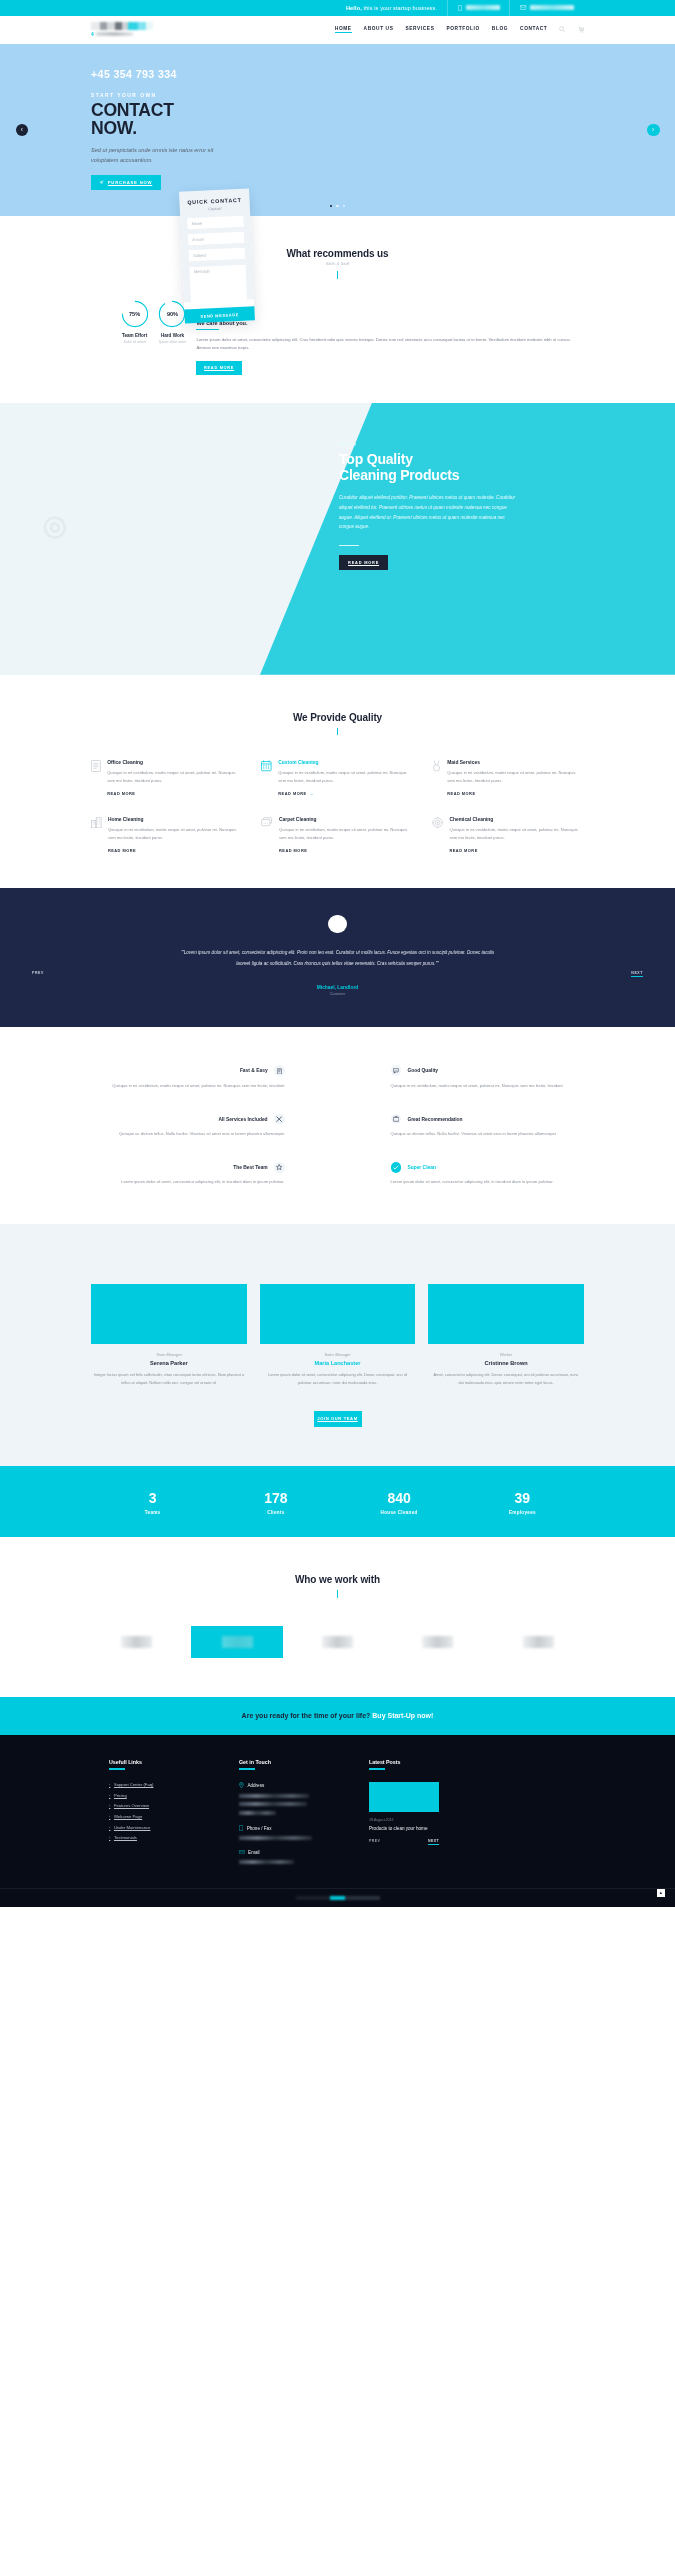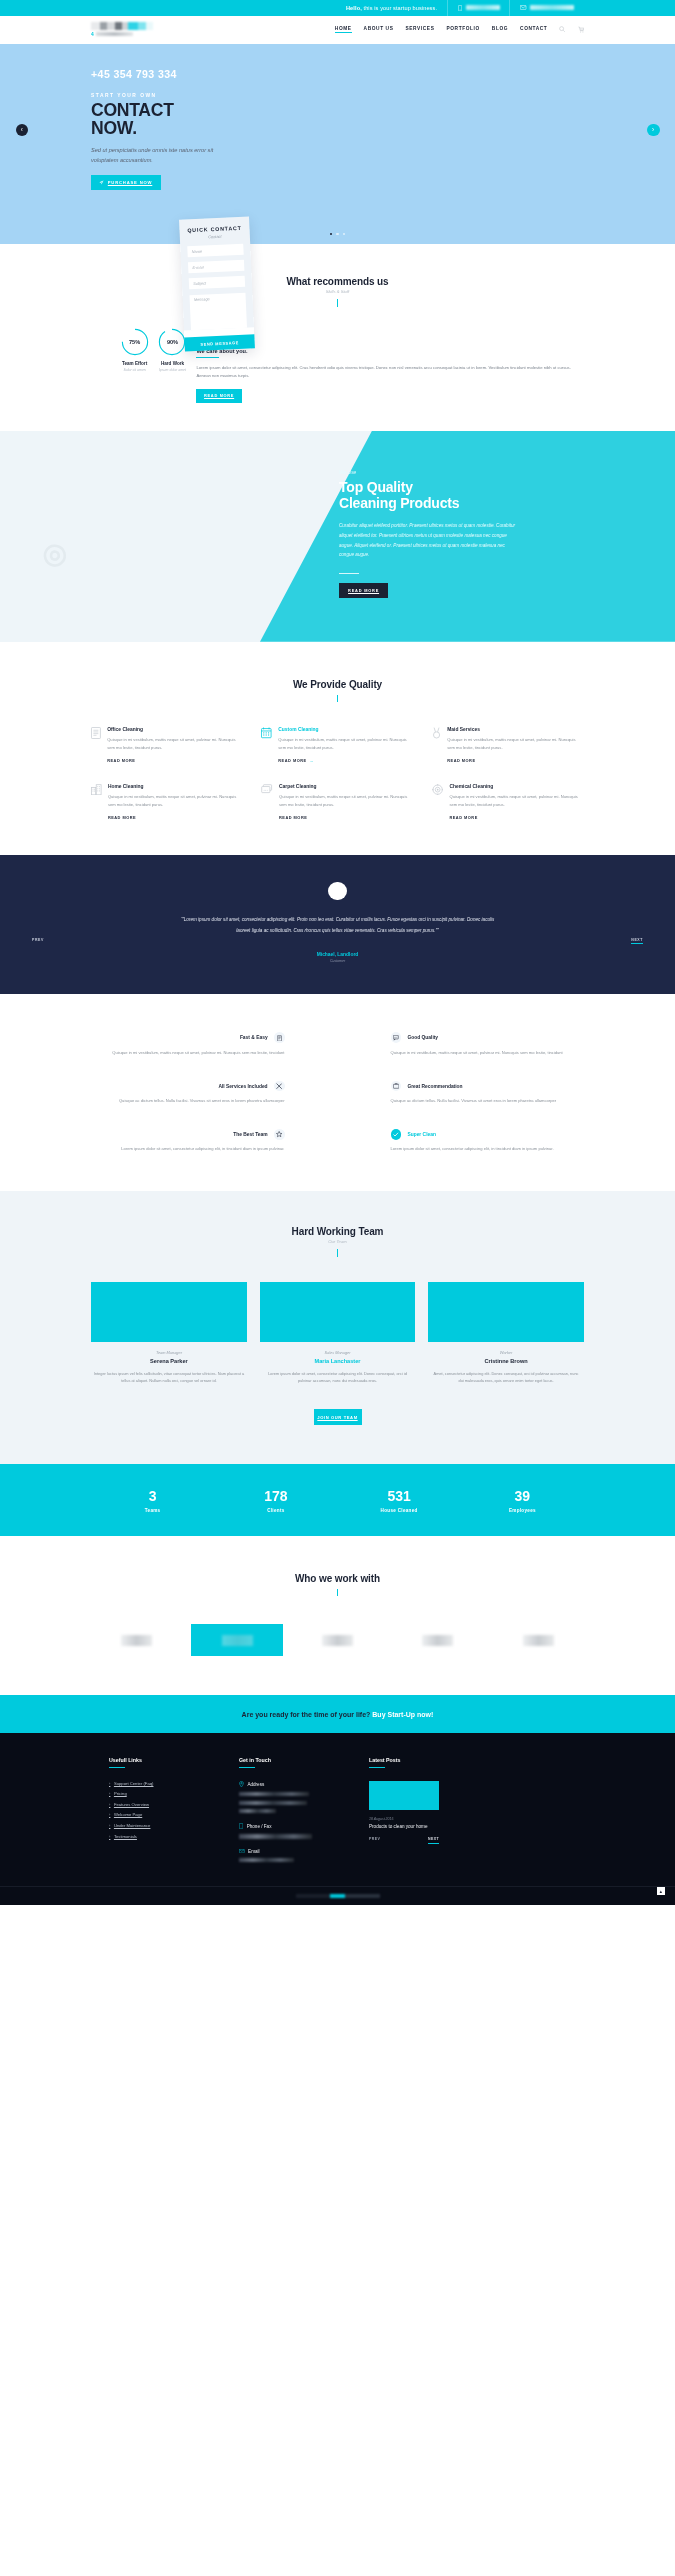--- a/index.html
+++ b/index.html
@@ -30,21 +30,21 @@
   .logo-sub { display:flex; align-items:center; gap:2.1px; }
   .logo-dot { color:#00cadd; font-size:4.9px; font-weight:bold; }
   .logo-txt { width:37px; height:3.5px; filter:blur(0.9px);
     background:linear-gradient(90deg,#d9dcdf,#b9bec3,#e3e6e8); }
   nav { display:flex; align-items:center; gap:12px; }
   nav a { font-size:4.8px; font-weight:bold; letter-spacing:0.6px; color:#1b2233; text-decoration:none; padding-bottom:1.4px; }
   nav a.active { border-bottom:1px solid #00cadd; }
   .nav-ico { color:#b6bbc1; display:flex; align-items:center; }
 
   
-  .hero { background:#a5d4f5; height:200px; position:relative; overflow:hidden; }
+  .hero { background:#a5d4f5; height:172px; position:relative; overflow:hidden; }
   .hero-wrap { width:493px; margin:0 auto; padding-top:24.6px; position:relative; }
   .hero-phone { font-size:10.6px; font-weight:bold; color:#fff; letter-spacing:0.4px; margin-bottom:12.7px; }
   .hero-sub { font-size:4.9px; font-weight:bold; color:#fff; letter-spacing:1.5px; margin-bottom:2.8px; }
   .hero-h1 { font-size:17.6px; line-height:1.06; font-weight:bold; color:#1b2233; letter-spacing:-0.3px; }
   .hero-p { font-style:italic; font-size:5.6px; color:#5a6372; line-height:1.85; margin-top:7px; }
   .hero-btn { display:inline-flex; align-items:center; gap:3.5px; margin-top:9.9px; background:#00cadd; color:#fff;
     font-size:4.2px; font-weight:bold; letter-spacing:0.8px; padding:4.2px 8.4px; }
   .arrow-nav { position:absolute; top:80px; width:12.7px; height:12.7px; border-radius:50%; display:flex;
     align-items:center; justify-content:center; color:#fff; font-size:6.3px; }
   .arrow-l { left:15.5px; background:#1b2233; }
@@ -78,21 +78,21 @@
   .ring-lbl { text-align:center; font-size:4.6px; font-weight:bold; color:#1b2233; margin-top:5.6px; }
   .ring-sub { text-align:center; font-style:italic; font-size:3.5px; color:#b2bac3; margin-top:1.4px; }
   .rec-txt { flex:1; padding-top:19.7px; }
   .rec-txt h3 { font-size:5.6px; font-weight:bold; color:#1b2233; }
   .rec-txt .ul { width:22.5px; height:1px; background:#00cadd; margin:3.5px 0 5.6px; }
   .rec-txt p { font-size:4.2px; line-height:2.05; color:#7b838d; }
   .btn-cy { display:inline-block; background:#00cadd; color:#fff; font-size:3.9px; font-weight:bold;
     letter-spacing:0.7px; padding:4.2px 7.7px; margin-top:8.4px; }
 
   
-  .prod { background:#eef5f9; position:relative; overflow:hidden; height:211px; }
+  .prod { background:#eef5f9; position:relative; overflow:hidden; height:272px; }
   .prod-cy { position:absolute; right:0; top:0; bottom:0; width:415px; background:#2ed0e0;
     clip-path:polygon(27% 0, 100% 0, 100% 100%, 0 100%); }
   .prod-inner { position:relative; width:493px; margin:0 auto; padding:39px 0 0 248px; }
   .prod .eyebrow { font-style:italic; font-size:4.9px; color:#e6fbfe; }
   .prod h2 { font-size:14px; line-height:1.12; font-weight:bold; color:#fff; margin-top:5.6px; letter-spacing:-0.2px; }
   .prod p { font-style:italic; font-size:4.6px; line-height:2.1; color:#e9feff; margin-top:9.9px; width:182px; }
   .prod .divider { width:19.7px; height:0.8px; background:#d7f7fb; margin:12.7px 0 9.9px; }
   .btn-dark { display:inline-block; background:#1b2233; color:#fff; font-size:3.9px; font-weight:bold;
     letter-spacing:0.8px; padding:4.9px 9.1px; }
   .wm { position:absolute; color:rgba(140,150,160,.10); font-size:28px; font-weight:bold; pointer-events:none; }
@@ -569,25 +569,20 @@
         </div>
         <p>Lorem ipsum dolor sit amet, consectetur adipiscing elit, in tincidunt diam in ipsum pulvinar.</p>
       </div>
 
     </div>
   </div>
 </section>
 
 <section class="team">
   <div class="wrap">
-    <div class="sec-h">
-      <h2>Hard Working Team</h2>
-      <div class="sub">Our Team</div>
-      <div class="sec-bar"></div>
-    </div>
     <div class="team-grid">
 
       <div>
         <div class="t-photo"></div>
         <div class="t-role">Team Manager</div>
         <div class="t-name">Serena Parker</div>
         <div class="t-bio">Integer luctus ipsum vel felis sollicitudin, vitae consequat tortor ultricies. Nam placerat a tellus at aliquet. Nullam nulla orci, congue vel ornare id.</div>
       </div>
 
       <div>
@@ -614,21 +609,21 @@
     <div class="count-grid">
       <div>
         <div class="c-num">3</div>
         <div class="c-lbl">Teams</div>
       </div>
       <div>
         <div class="c-num">178</div>
         <div class="c-lbl">Clients</div>
       </div>
       <div>
-        <div class="c-num">531</div>
+        <div class="c-num">840</div>
         <div class="c-lbl">House Cleaned</div>
       </div>
       <div>
         <div class="c-num">39</div>
         <div class="c-lbl">Employees</div>
       </div>
     </div>
   </div>
 </section>
 

